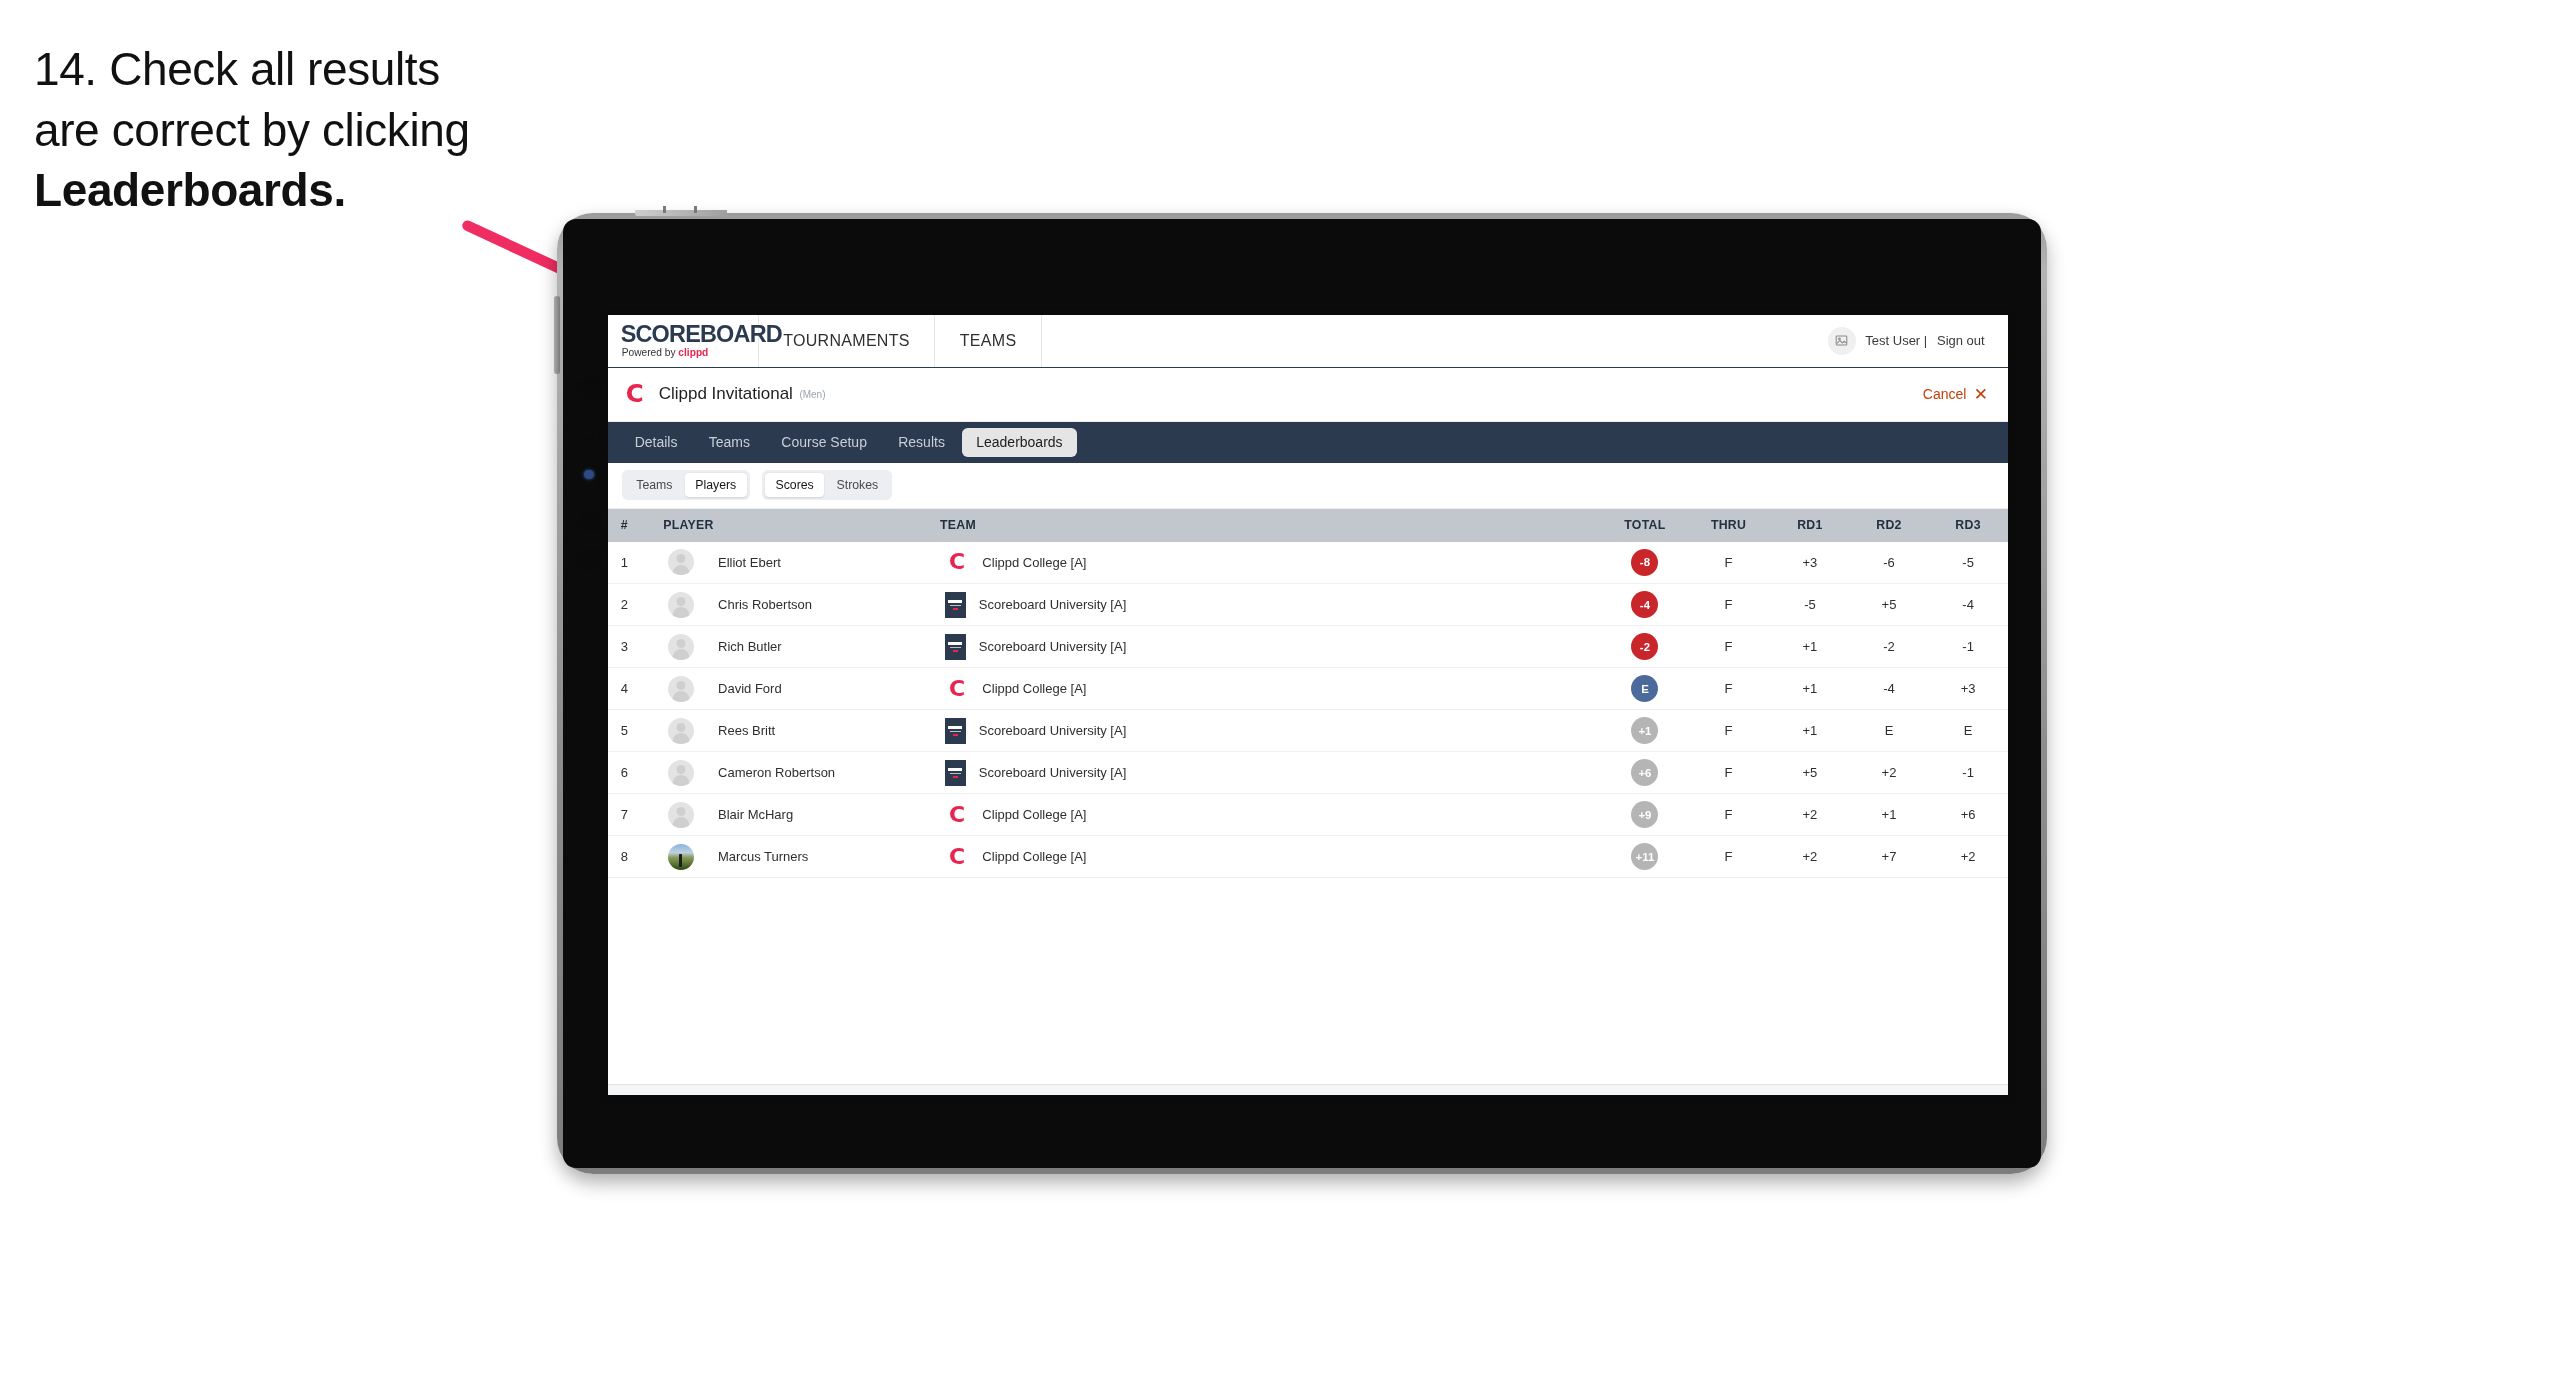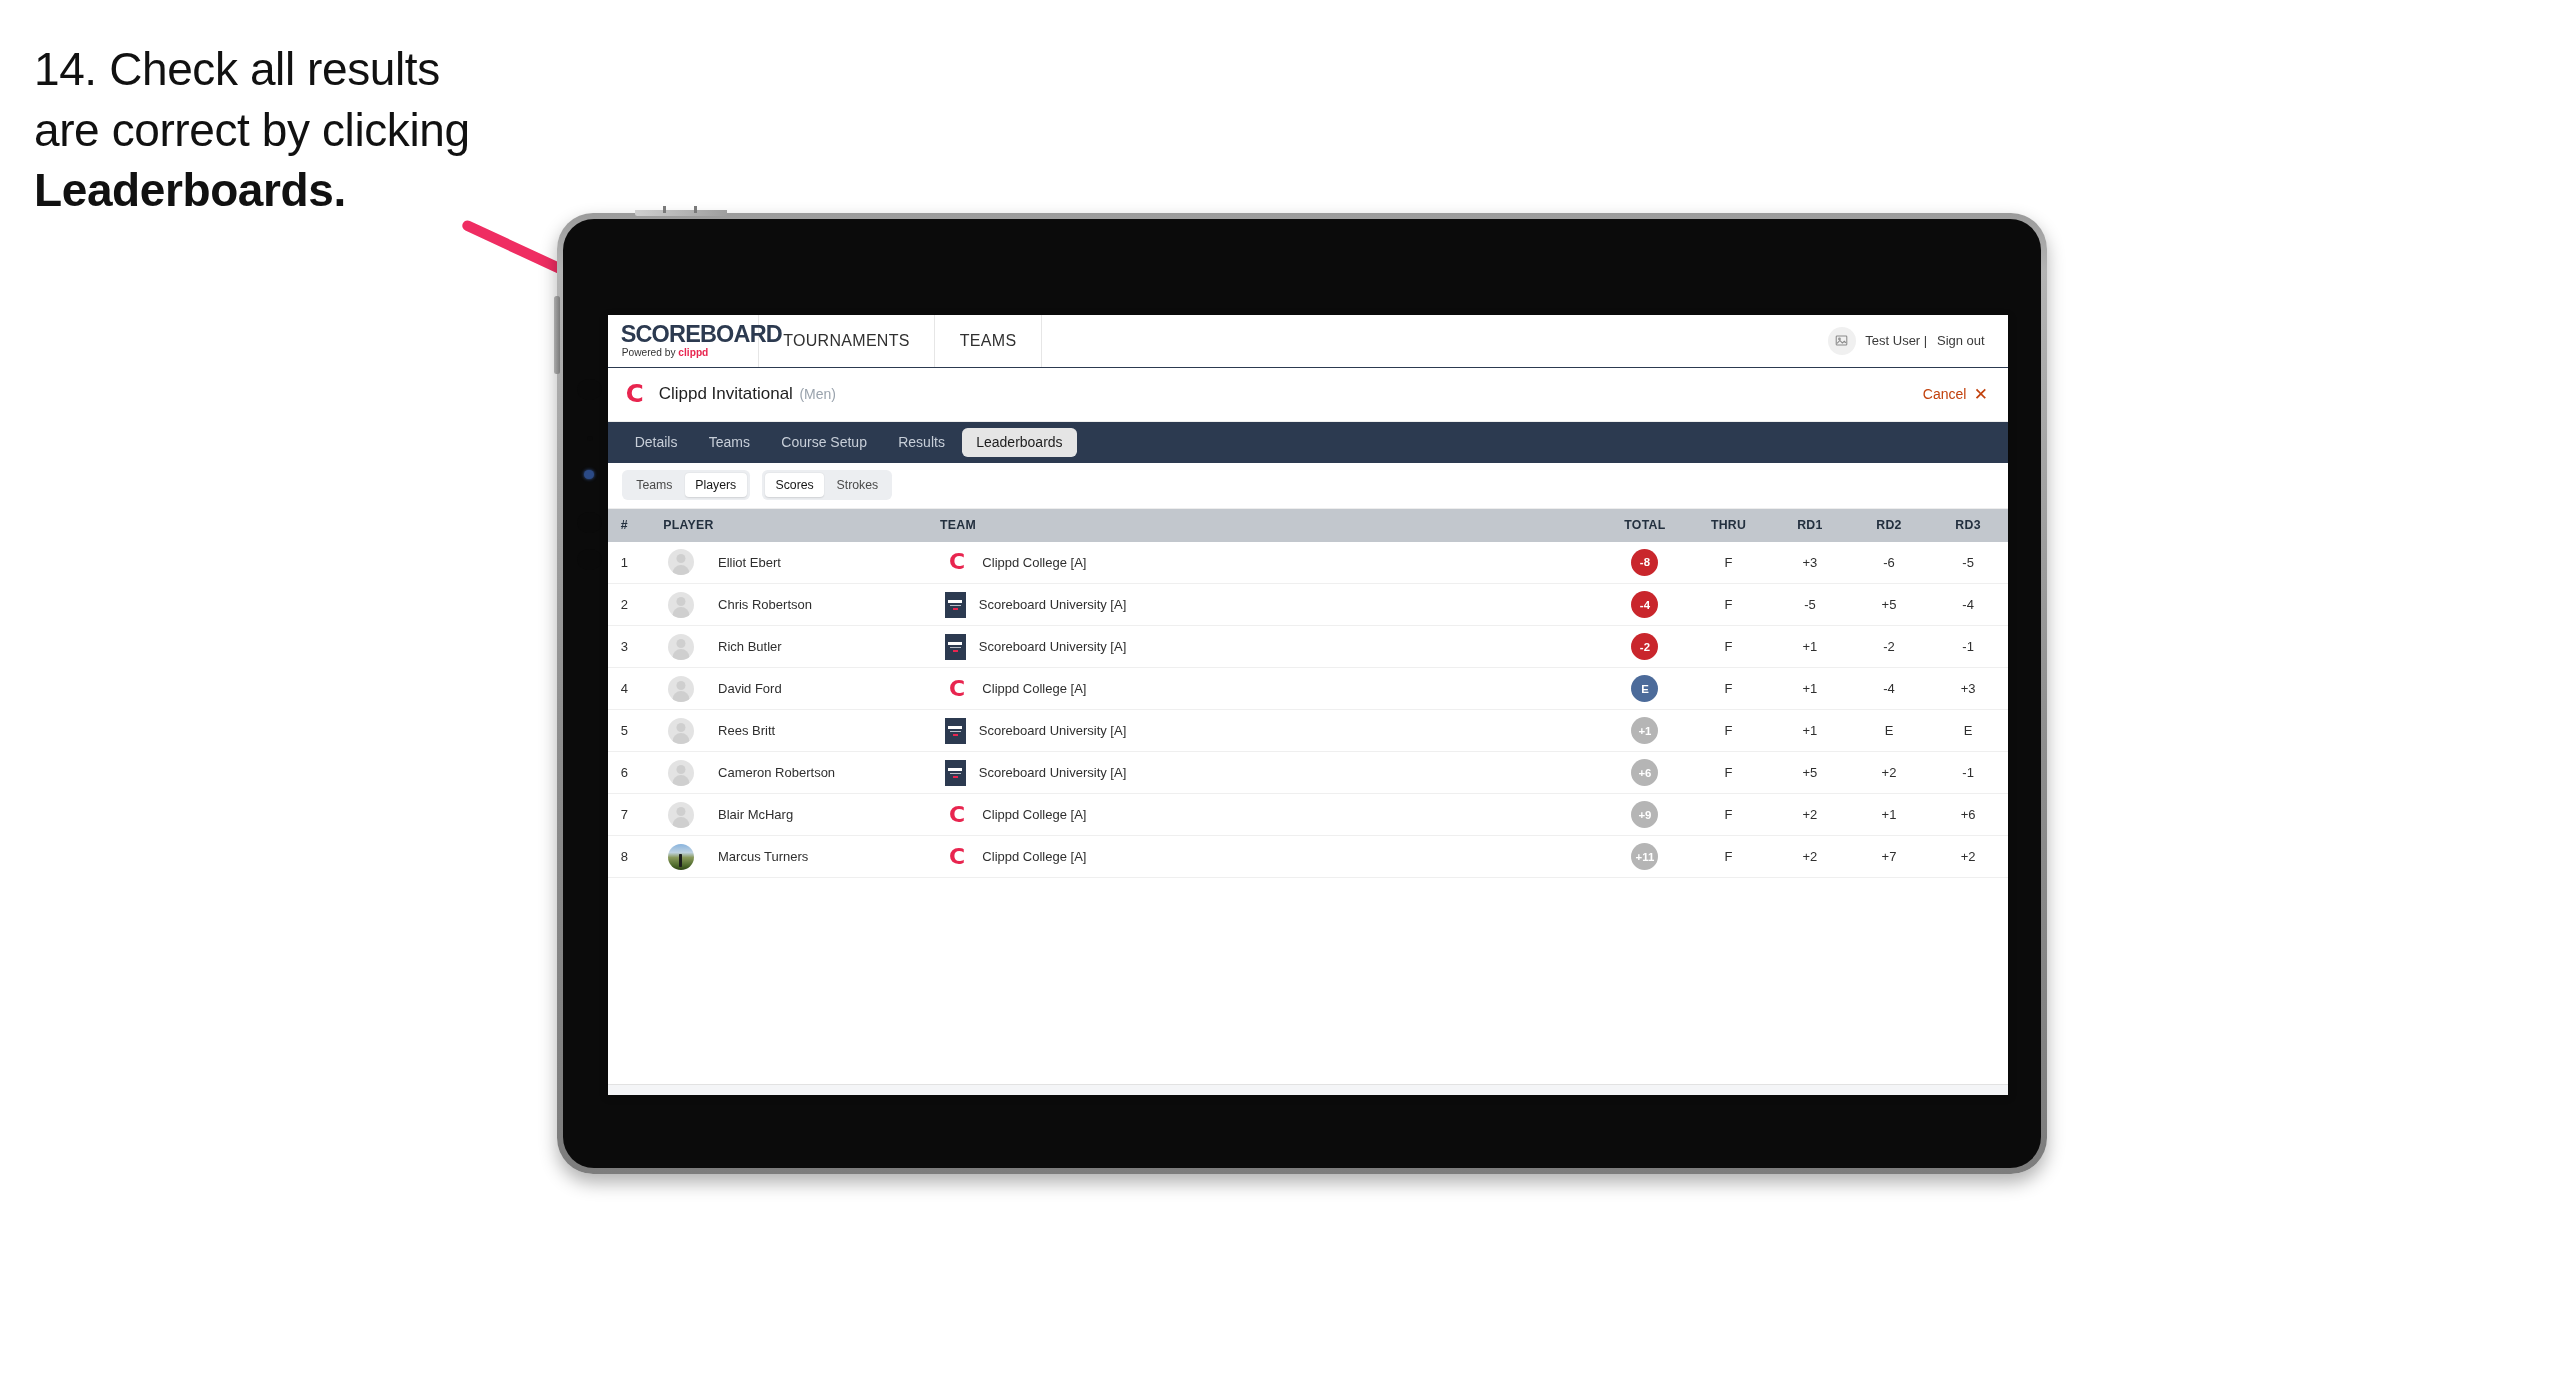--- a/index.html
+++ b/index.html
@@ -36,21 +36,21 @@
     position: absolute;
     left: 557px; top: 213px;
     width: 1490px; height: 961px;
     border-radius: 36px;
     background: linear-gradient(180deg,#9b9b9b 0%, #b4b4b4 6%, #8e8e8e 55%, #7d7d7d 100%);
     padding: 5.7px;
     box-shadow: 0 8.2px 18px rgba(0,0,0,.30);
   }
   #tablet-screen {
     width: 100%; height: 100%;
-    border-radius: 31px;
+    border-radius: 13px;
     background: #0b0b0b;
     position: relative;
     overflow: hidden;
   }
   
   .hw-btn {
     position: absolute;
     left: -3.3px;
     width: 6.5px;
     background: linear-gradient(90deg,#a9a9a9,#7a7a7a);
@@ -138,21 +138,21 @@
     border-bottom: 0.8px solid #eeeeee;
     background:#fff;
     flex: 0 0 auto;
   }
   #tourn-logo {
     font-size: 24.5px; font-weight: bold; color: #e8254f;
     width: 33px; line-height: 1;
     font-family: "DejaVu Sans", sans-serif;
   }
   #tourn-title { font-size: 17px; color: #1f1f1f; }
-  #tourn-gender { font-size: 14px; color: #9aa3ad; margin-left: 6.5px; }
+  #tourn-gender { font-size: 10px; color: #9aa3ad; margin-left: 6.5px; }
   #cancel-area {
     margin-left: auto;
     display: flex; align-items: center; gap: 7.4px;
     font-size: 14px; color: #c2410c; cursor: pointer;
   }
   #cancel-x { font-size: 17px; line-height: 1; }
 
   
   #tabstrip {
     height: 41px;

